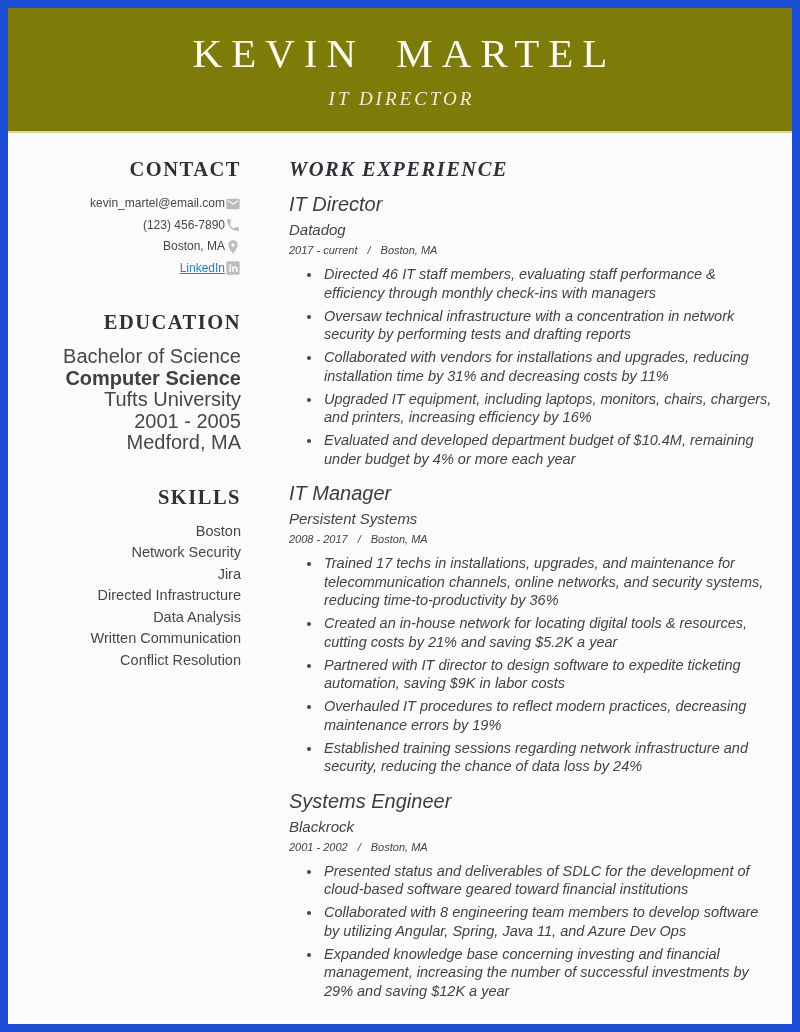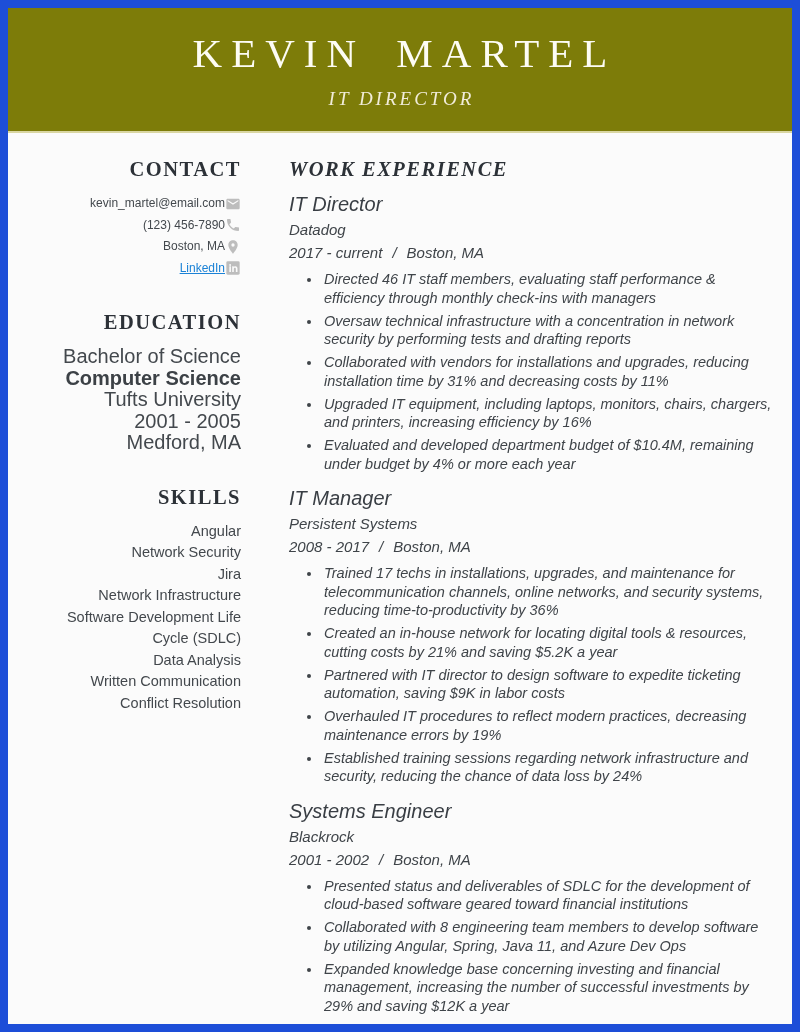--- a/index.html
+++ b/index.html
@@ -71,21 +71,21 @@
   .side-lines { font-size:20px; line-height:21.5px; }
   .side-lines .bold { font-weight:700; color:#3c4146; }
   ul.skill-list { list-style:none; margin:0; padding:0; font-size:14.5px; line-height:21.5px; }
 
   
   main { flex:1; margin-left:48px; color:#3f4449; padding-right:2px;font-style:italic; }
   .job { margin-top:14px; }
   .job:first-of-type { margin-top:6px; }
   .job-title { font-size:20px; font-weight:400; color:#393e44; margin:0; }
   .company { font-size:15px; margin-top:5px; }
-  .dates { font-size:15px; margin-top:6px; }
+  .dates { font-size:11px; margin-top:6px; }
   .dates .sep { margin:0 10px; }
   ul.bullets { margin:9px 0 0; padding-left:33px; }
   ul.bullets li {
     font-size:14.5px; line-height:18.5px;
     margin-bottom:4.5px;
     padding-left:2px;
   }
 </style>
 </head>
 <body>
@@ -149,25 +149,24 @@
           <div class="bold">Computer Science</div>
           <div>Tufts University</div>
           <div>2001 - 2005</div>
           <div>Medford, MA</div>
         </div>
       </section>
 
       <section class="side-section">
         <h2 class="section-h">SKILLS</h2>
         <ul class="skill-list">
-            <li>Angular</li>
+            <li>Boston</li>
             <li>Network Security</li>
             <li>Jira</li>
-            <li>Network Infrastructure</li>
-            <li>Software Development Life Cycle (SDLC)</li>
+            <li>Directed Infrastructure</li>
             <li>Data Analysis</li>
             <li>Written Communication</li>
             <li>Conflict Resolution</li>
           </ul>
       </section>
 
     </aside>
 
     <main>
       <h2 class="section-h">WORK EXPERIENCE</h2>

